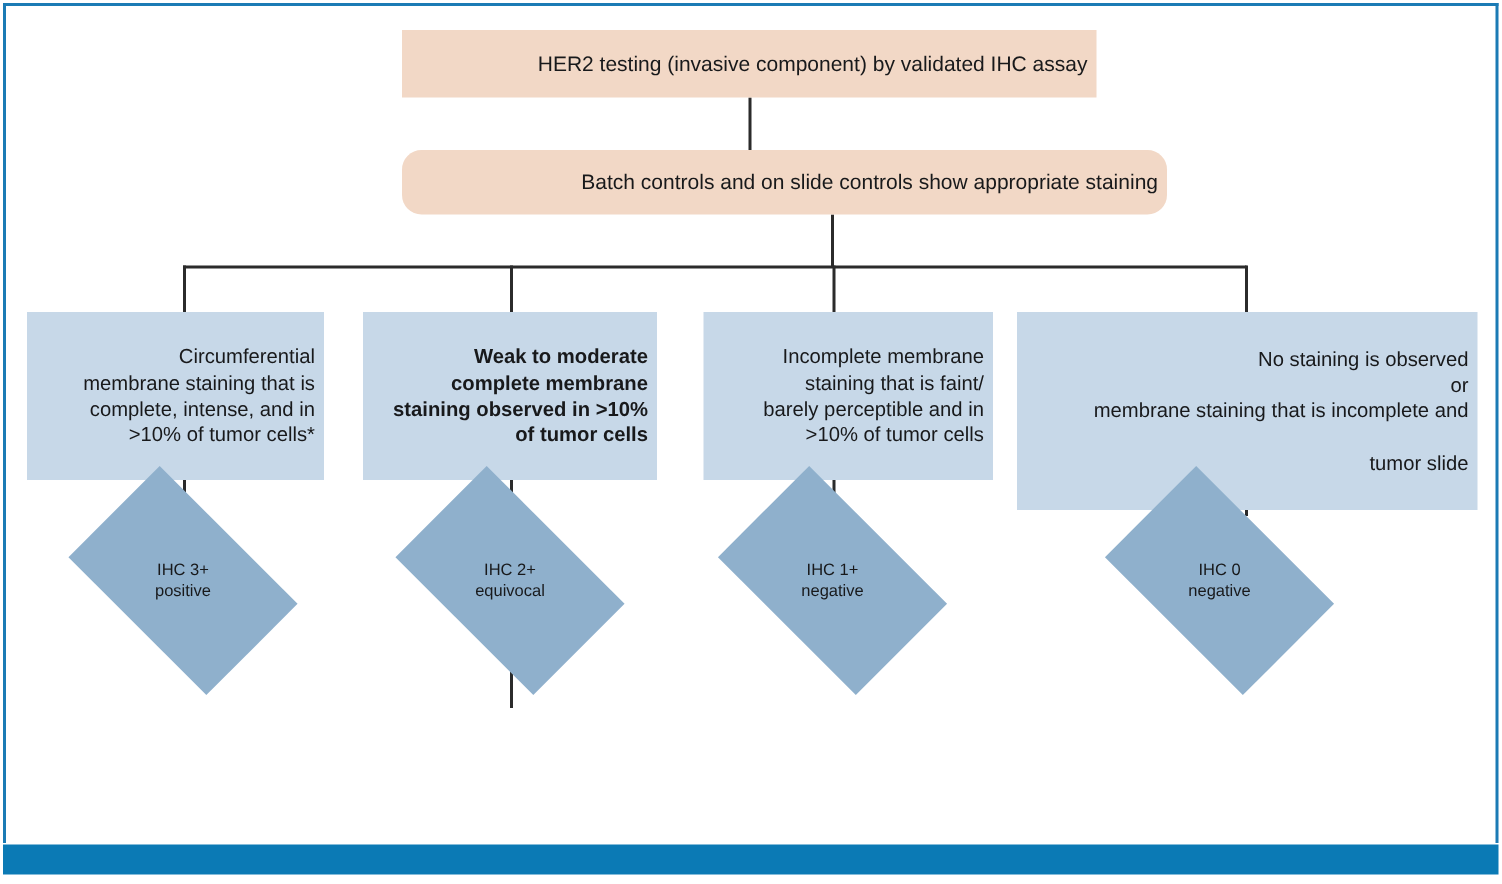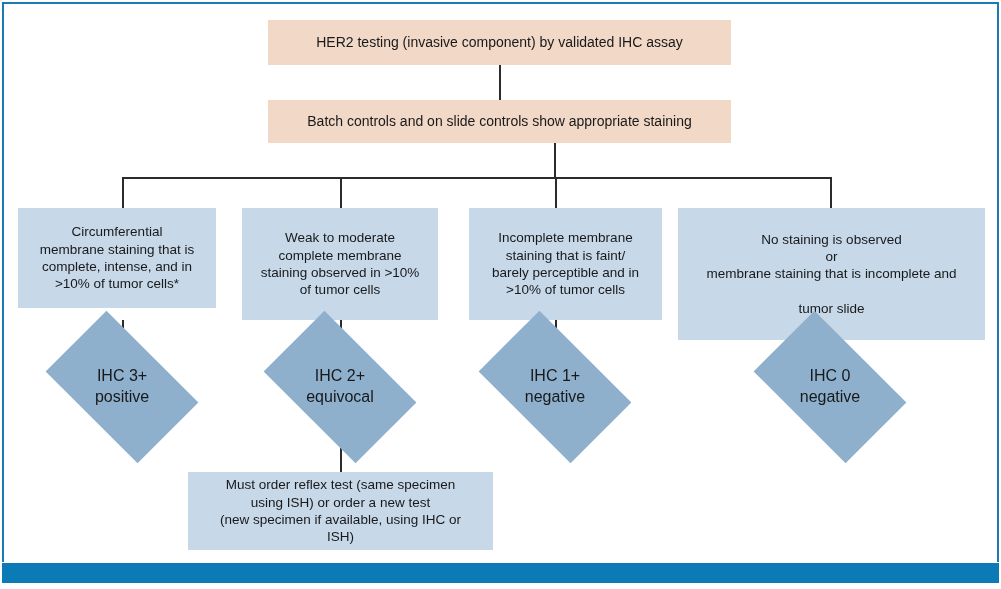--- a/index.html
+++ b/index.html
@@ -43,21 +43,21 @@
     height: 589px;
   }
 
   
   .node {
     position: absolute;
     box-sizing: border-box;
     display: flex;
     align-items: center;
     justify-content: center;
-    text-align: center;
+    text-align: right;
     color: #18191b;
     line-height: 1.28;
   }
   .node .label {
     display: block;
     width: 100%;
     padding: 0 6px;
     box-sizing: border-box;
   }
   .box-peach {
@@ -83,21 +83,21 @@
   }
   .diamond-text {
     position: absolute;
     left: 0; top: 0;
     width: 100%;
     height: 100%;
     display: flex;
     align-items: center;
     justify-content: center;
     text-align: center;
-    font-size: 16px;
+    font-size: 11px;
     line-height: 1.3;
     color: #18191b;
   }
 
   
   .conn {
     position: absolute;
     background: #2b2b2b;
   }
   .conn.v { width: 2px; }
@@ -131,34 +131,34 @@
     <div class="conn v" style="left:340px; top:320px; height:24px;"></div>
     <div class="conn v" style="left:555px; top:320px; height:24px;"></div>
     <div class="conn v" style="left:830px; top:320px; height:24px;"></div>
 
     <div class="conn v" style="left:340px; top:430px; height:42px;"></div>
 
     <div class="node box-peach" style="left:268px; top:20px; width:463px; height:45px;">
       <span class="label">HER2 testing (invasive component) by validated IHC assay</span>
     </div>
 
-    <div class="node box-peach" style="left:268px; top:100px; width:463px; height:43px;">
+    <div class="node box-peach" style="left:268px; top:100px; width:510px; height:43px;border-radius:13px;">
       <span class="label">Batch controls and on slide controls show appropriate staining</span>
     </div>
 
-    <div class="node box-blue" style="left:18px; top:208px; width:198px; height:100px;">
+    <div class="node box-blue" style="left:18px; top:208px; width:198px; height:112px;">
       <span class="label">
         <span>Circumferential</span><br>
         <span>membrane staining that is</span><br>
         <span>complete, intense, and in</span><br>
         <span>&gt;10% of tumor cells*</span>
       </span>
     </div>
 
-    <div class="node box-blue" style="left:242px; top:208px; width:196px; height:112px;">
+    <div class="node box-blue" style="left:242px; top:208px; width:196px; height:112px;font-weight:bold;">
       <span class="label">
         <span>Weak to moderate</span><br>
         <span>complete membrane</span><br>
         <span>staining observed in &gt;10%</span><br>
         <span>of tumor cells</span>
       </span>
     </div>
 
     <div class="node box-blue" style="left:469px; top:208px; width:193px; height:112px;">
       <span class="label">
@@ -202,35 +202,27 @@
     <div class="diamond-wrap" style="left:490px; top:344px; width:130px; height:86px;">
       <div class="diamond-shape"></div>
       <div class="diamond-text">
         <div>
           <span>IHC 1+</span><br>
           <span>negative</span>
         </div>
       </div>
     </div>
 
-    <div class="diamond-wrap" style="left:765px; top:344px; width:130px; height:86px;">
+    <div class="diamond-wrap" style="left:748px; top:344px; width:130px; height:86px;">
       <div class="diamond-shape"></div>
       <div class="diamond-text">
         <div>
           <span>IHC 0</span><br>
           <span>negative</span>
         </div>
       </div>
     </div>
 
-    <div class="node box-blue" style="left:188px; top:472px; width:305px; height:78px;">
-      <span class="label">
-        <span>Must order reflex test (same specimen</span><br>
-        <span>using ISH) or order a new test</span><br>
-        <span>(new specimen if available, using IHC or</span><br>
-        <span>ISH)</span>
-      </span>
-    </div>
 
   </div>
 
   <div class="bottom-bar"></div>
 </div>
 
 </body></html>

